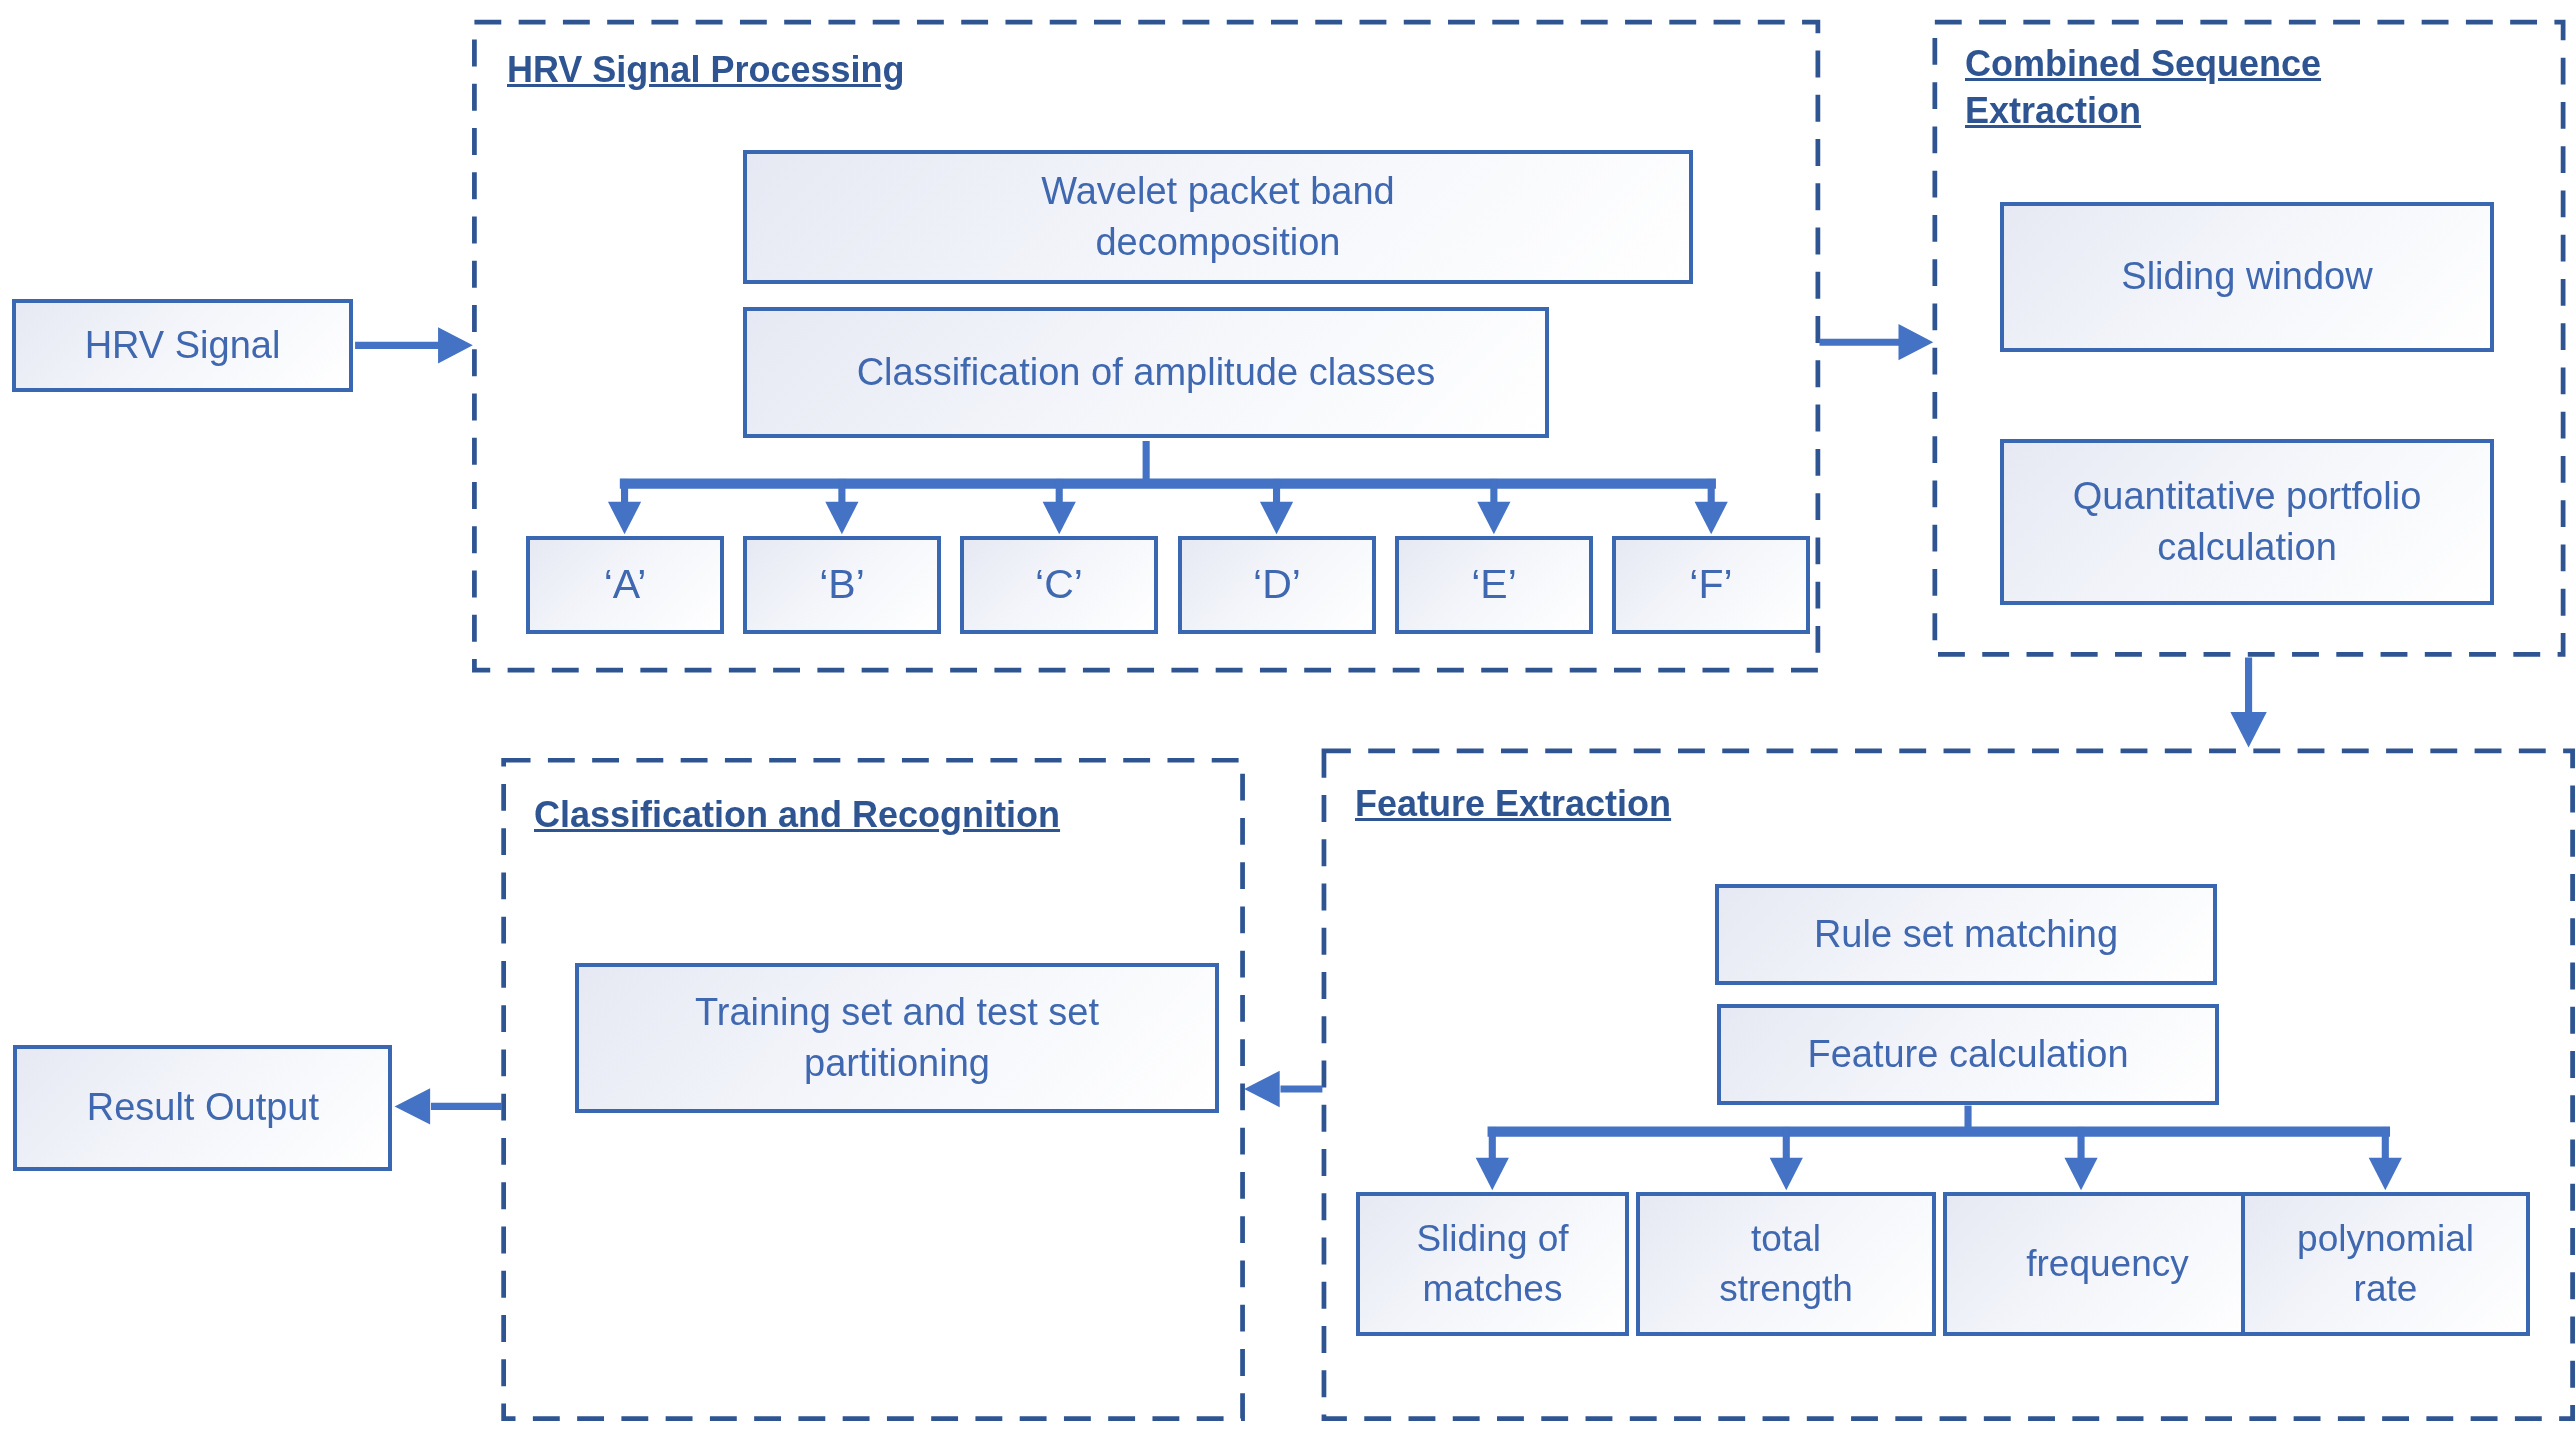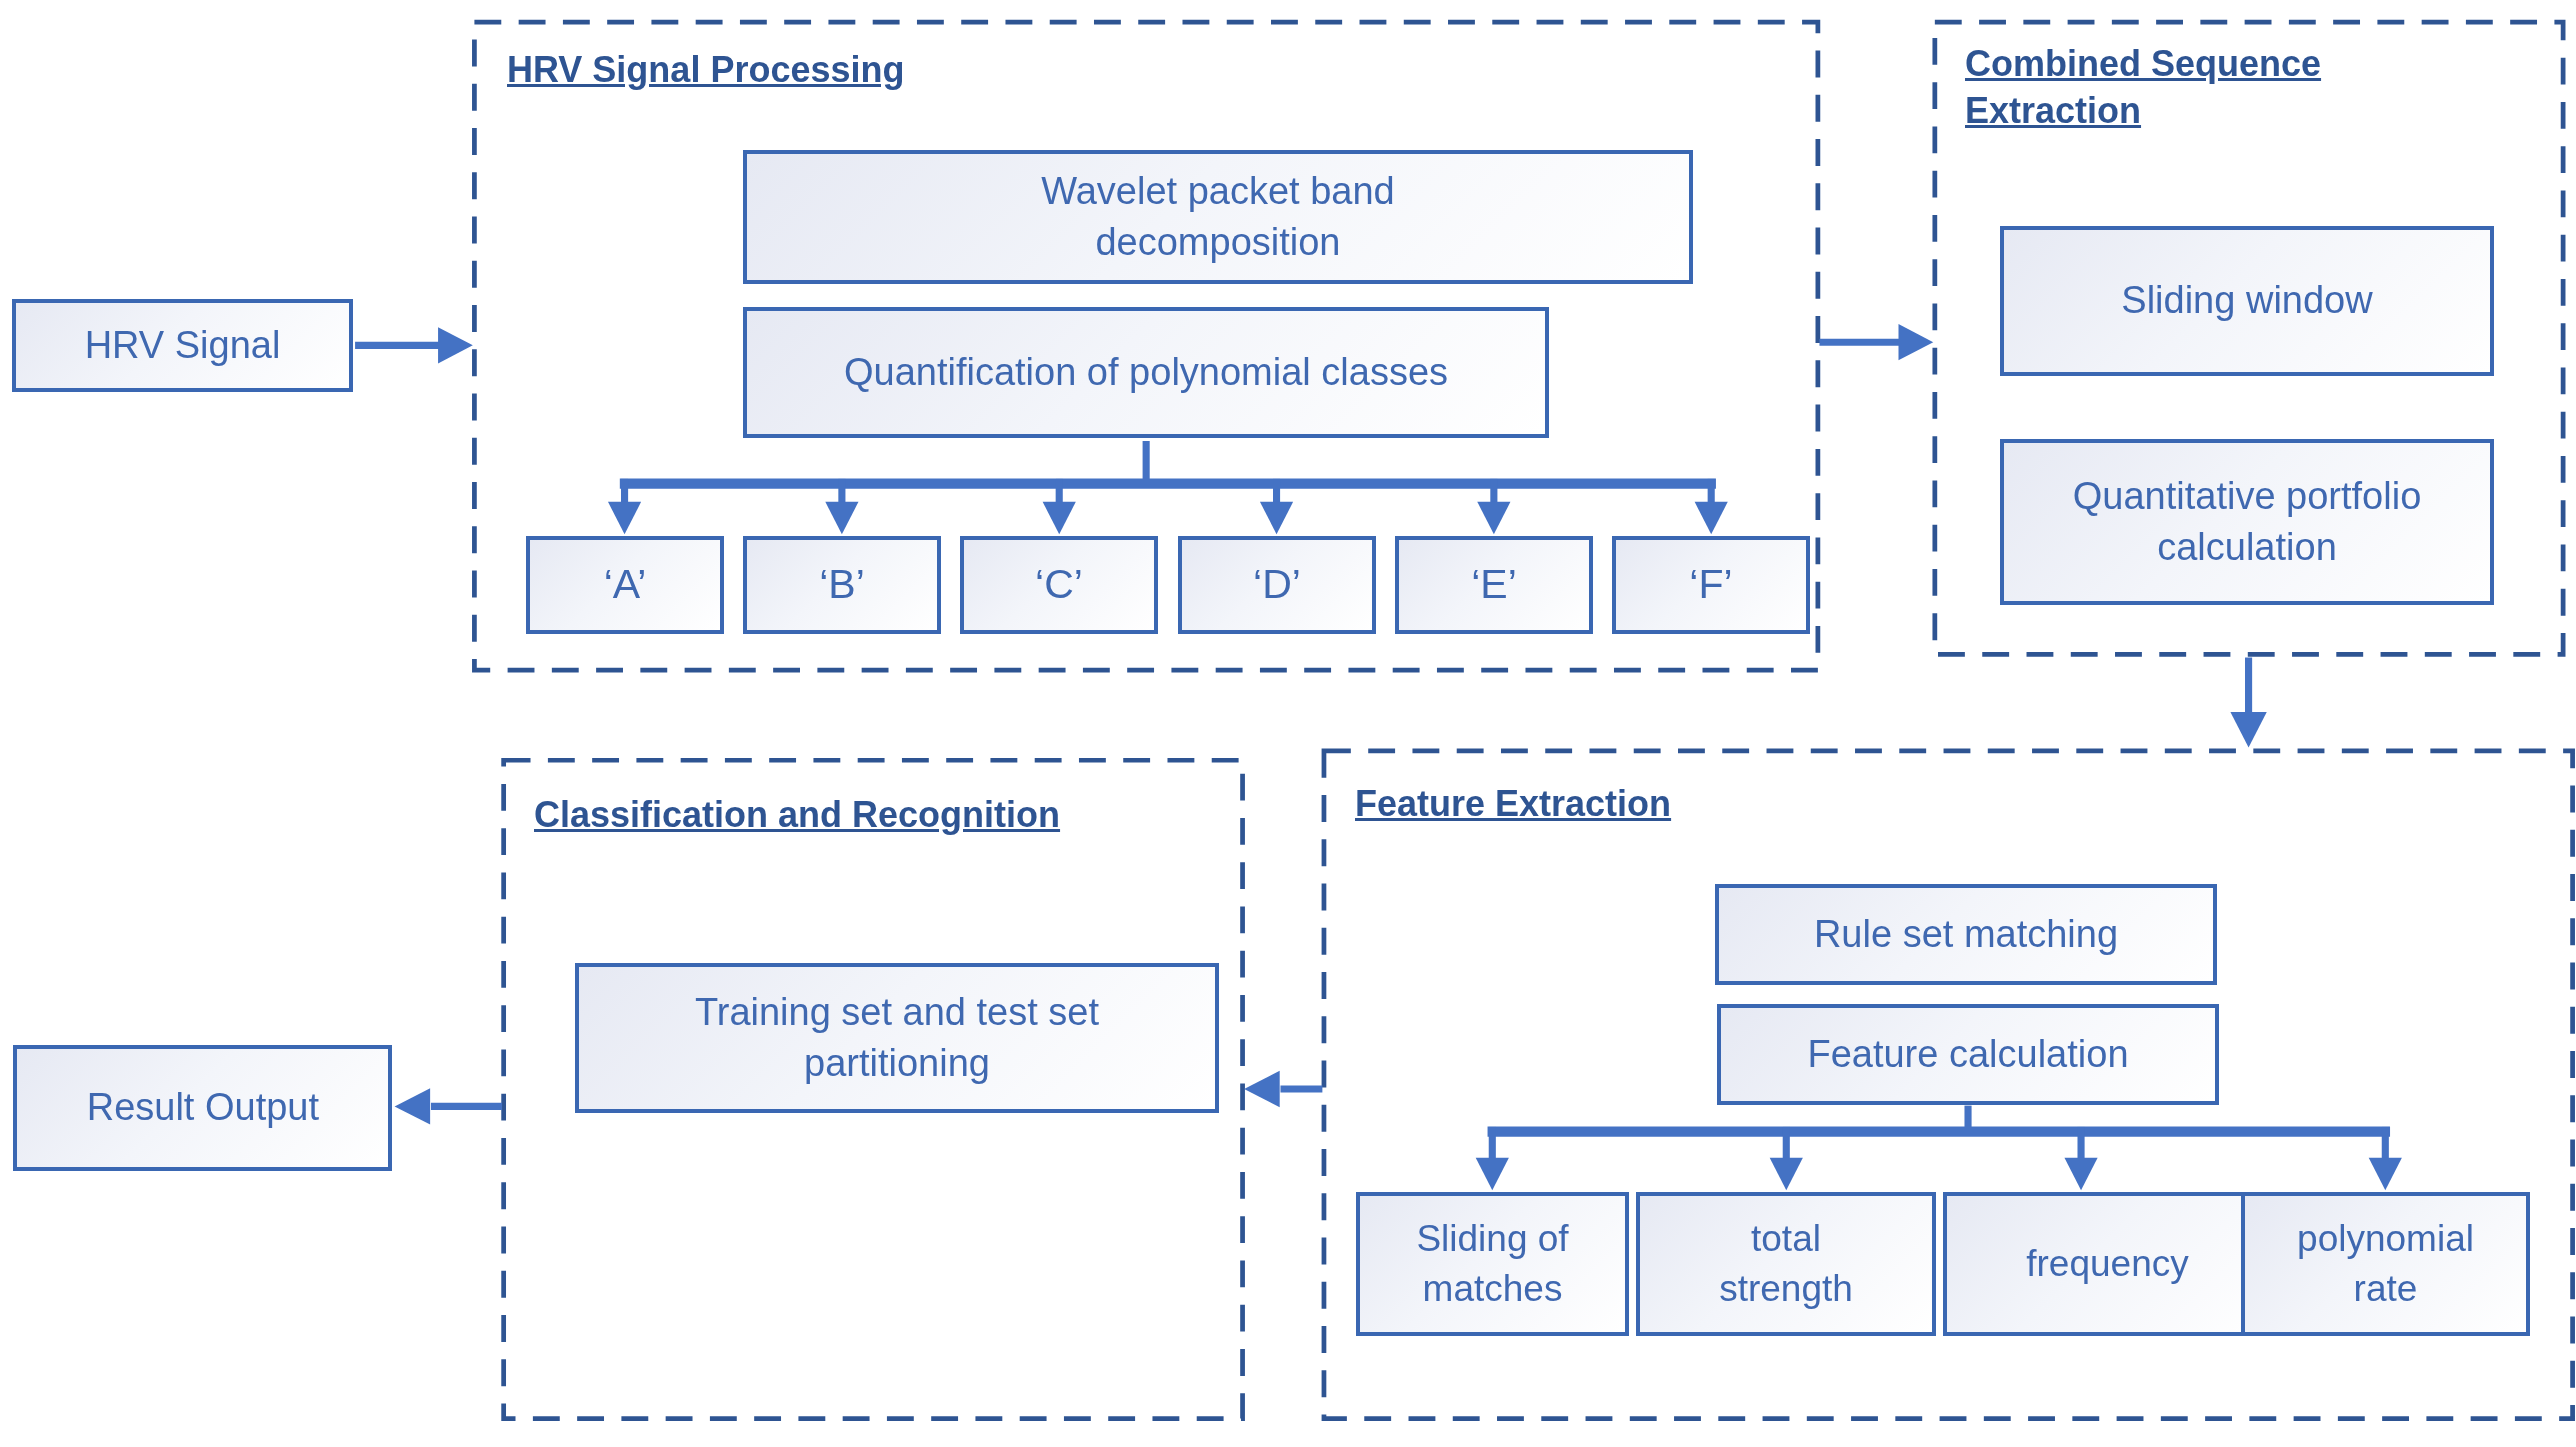--- a/index.html
+++ b/index.html
@@ -149,30 +149,30 @@
 Extraction</div>
   <div class="panel-title" style="left:1355px; top:781px;">Feature Extraction</div>
   <div class="panel-title" style="left:534px; top:792px;">Classification and Recognition</div>
 
   <div class="box" style="left:12px; top:299px; width:341px; height:93px;">HRV Signal</div>
 
   <div class="box" style="left:13.4px; top:1045px; width:379px; height:126px;">Result Output</div>
 
   <div class="box" style="left:743px; top:150px; width:950px; height:134px;">Wavelet packet band
 decomposition</div>
-  <div class="box" style="left:743px; top:307px; width:806px; height:131px;">Quantification of polynomial classes</div>
+  <div class="box" style="left:743px; top:307px; width:806px; height:131px;">Classification of amplitude classes</div>
 
   <div class="box class-box" style="left:526px; top:536px; width:198px; height:98px;">‘A’</div>
   <div class="box class-box" style="left:743px; top:536px; width:198px; height:98px;">‘B’</div>
   <div class="box class-box" style="left:960px; top:536px; width:198px; height:98px;">‘C’</div>
   <div class="box class-box" style="left:1178px; top:536px; width:198px; height:98px;">‘D’</div>
   <div class="box class-box" style="left:1395px; top:536px; width:198px; height:98px;">‘E’</div>
   <div class="box class-box" style="left:1612px; top:536px; width:198px; height:98px;">‘F’</div>
 
-  <div class="box" style="left:2000px; top:202px; width:494px; height:150px;margin-top:24px;">Sliding window</div>
+  <div class="box" style="left:2000px; top:202px; width:494px; height:150px;">Sliding window</div>
   <div class="box" style="left:2000px; top:439px; width:494px; height:166px;">Quantitative portfolio
 calculation</div>
 
   <div class="box" style="left:1715px; top:884px; width:502px; height:101px;">Rule set matching</div>
   <div class="box" style="left:1717px; top:1004px; width:502px; height:101px;">Feature calculation</div>
 
   <div class="box small" style="left:1356px; top:1192px; width:273px; height:144px;">Sliding of
 matches</div>
   <div class="box small" style="left:1636px; top:1192px; width:300px; height:144px;">total
 strength</div>

